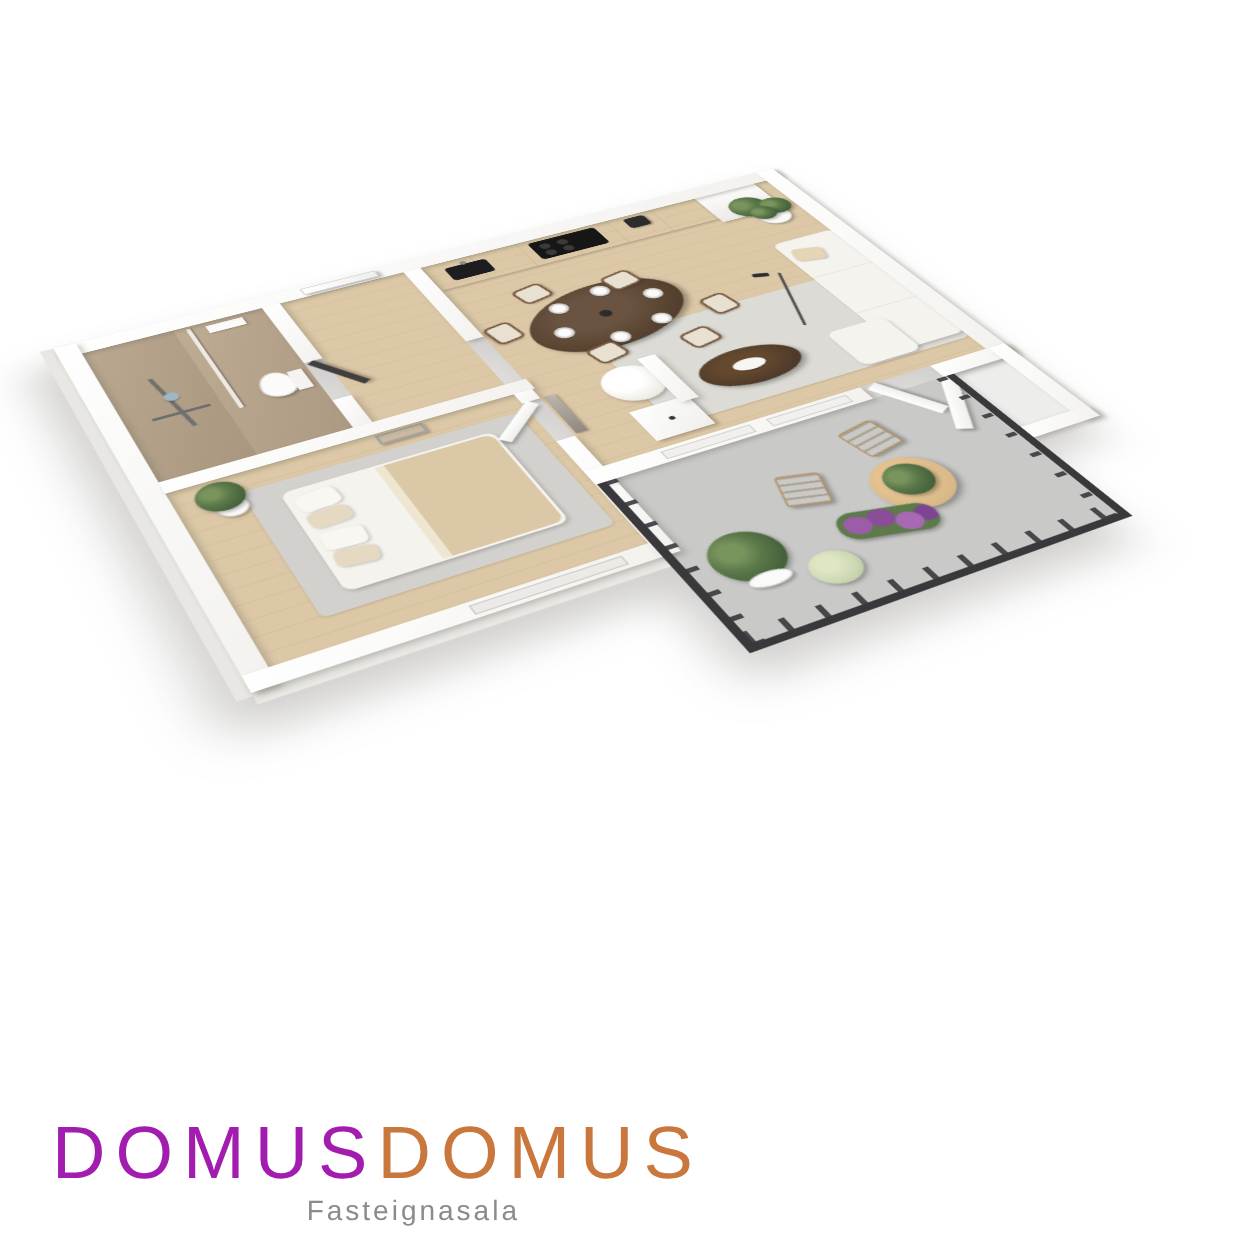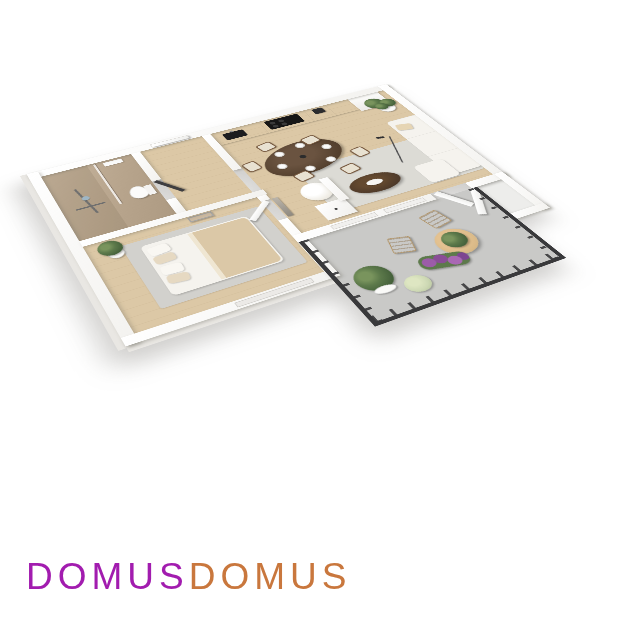--- a/index.html
+++ b/index.html
@@ -180,15 +180,16 @@
     <div class="abs plantball" style="left:266px;top:384px;width:46px;height:46px;"></div>
     <div class="abs pot" style="left:276px;top:424px;width:28px;height:13px;border-radius:50%;"></div>
     <div class="abs" style="left:312px;top:424px;width:32px;height:30px;border-radius:50%;background:radial-gradient(circle at 40% 35%, #dee6c2 0 25%, #cdd8b4 60%, #aebd92 100%);box-shadow:1px 2px 3px rgba(0,0,0,0.3);"></div>
     <div class="abs" style="left:348px;top:404px;width:62px;height:26px;transform:rotate(14deg);border-radius:12px;background:radial-gradient(circle at 20% 50%, #9c5ca8 0 8px, transparent 9px),radial-gradient(circle at 45% 35%, #8a4d97 0 8px, transparent 9px),radial-gradient(circle at 70% 60%, #a968b4 0 8px, transparent 9px),radial-gradient(circle at 90% 40%, #7d4591 0 7px, transparent 8px),#5d7a4b;box-shadow:1px 2px 3px rgba(0,0,0,0.3);"></div>
   </div>
 
   <div class="logo">
     <div class="logo-row">
       <span class="logo-domus">DOMUS</span><span class="logo-nova">DOMUS</span>
     </div>
+    <div class="logo-tag">Fasteignasala</div>
   </div>
 
 </div>
 
 </body></html>

